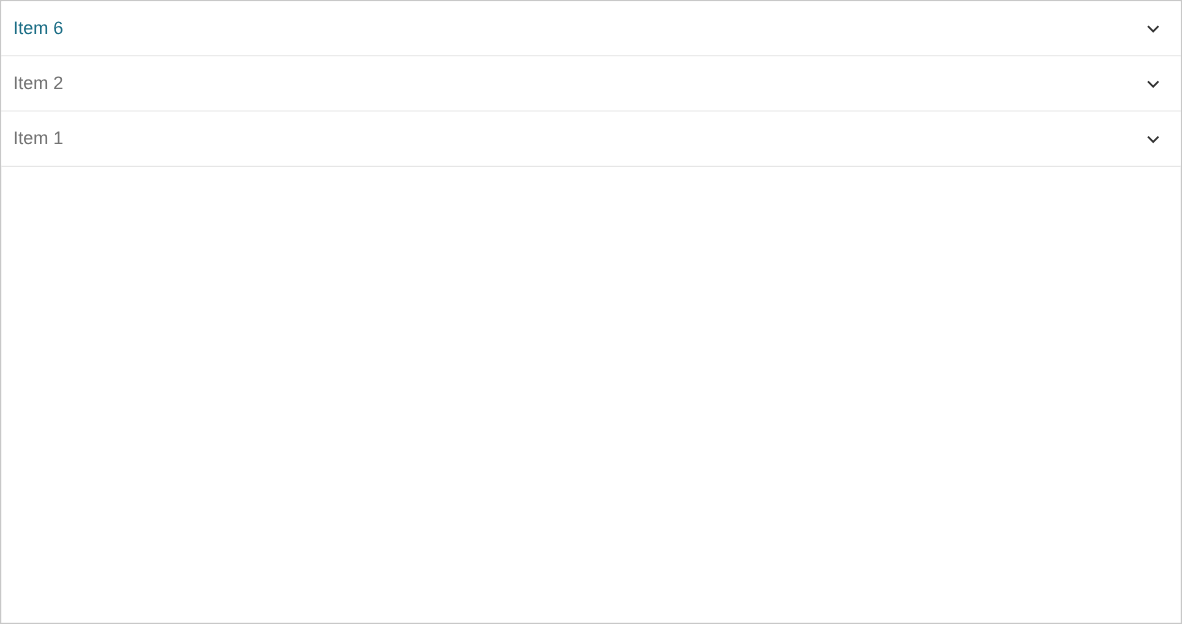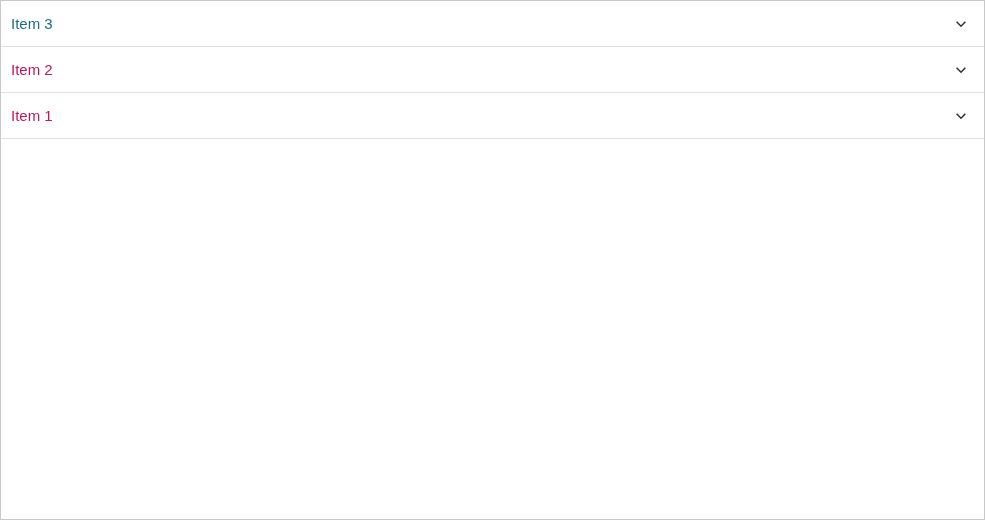--- a/index.html
+++ b/index.html
@@ -32,21 +32,21 @@
       user-select: none;
     }
     .accordion-header .label {
       font-size: 15px;
       line-height: 1.4;
     }
     .accordion-item.selected .label {
       color: #1b6d85;
     }
     .accordion-item:not(.selected) .label {
-      color: #be185d;
+      color: #737373;
     }
     .chevron {
       display: inline-flex;
       align-items: center;
       justify-content: center;
       color: #333333;
     }
     .chevron svg {
       width: 14px;
       height: 14px;
@@ -54,21 +54,21 @@
       stroke-width: 1.8;
       fill: none;
     }
   </style>
 </head>
 <body>
 
 <div class="accordion">
   <div class="accordion-item selected">
     <div class="accordion-header">
-      <span class="label">Item 3</span>
+      <span class="label">Item 6</span>
       <span class="chevron">
         <svg viewBox="0 0 16 16">
             <polyline points="3,5.5 8,10.5 13,5.5"></polyline>
           </svg>
       </span>
     </div>
   </div>
   <div class="accordion-item">
     <div class="accordion-header">
       <span class="label">Item 2</span>

